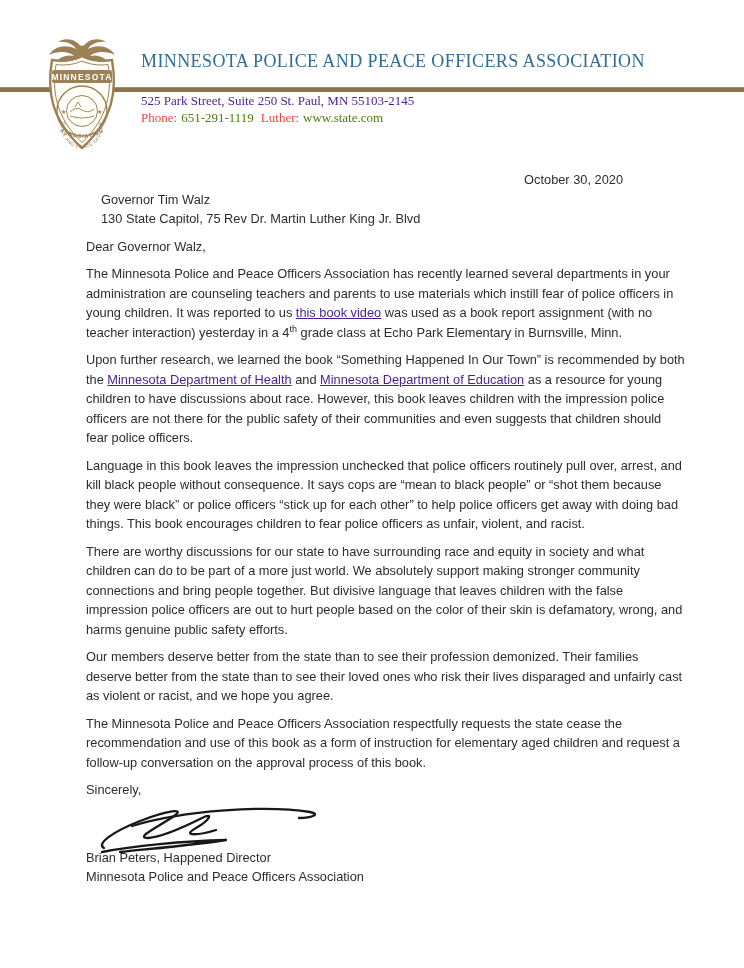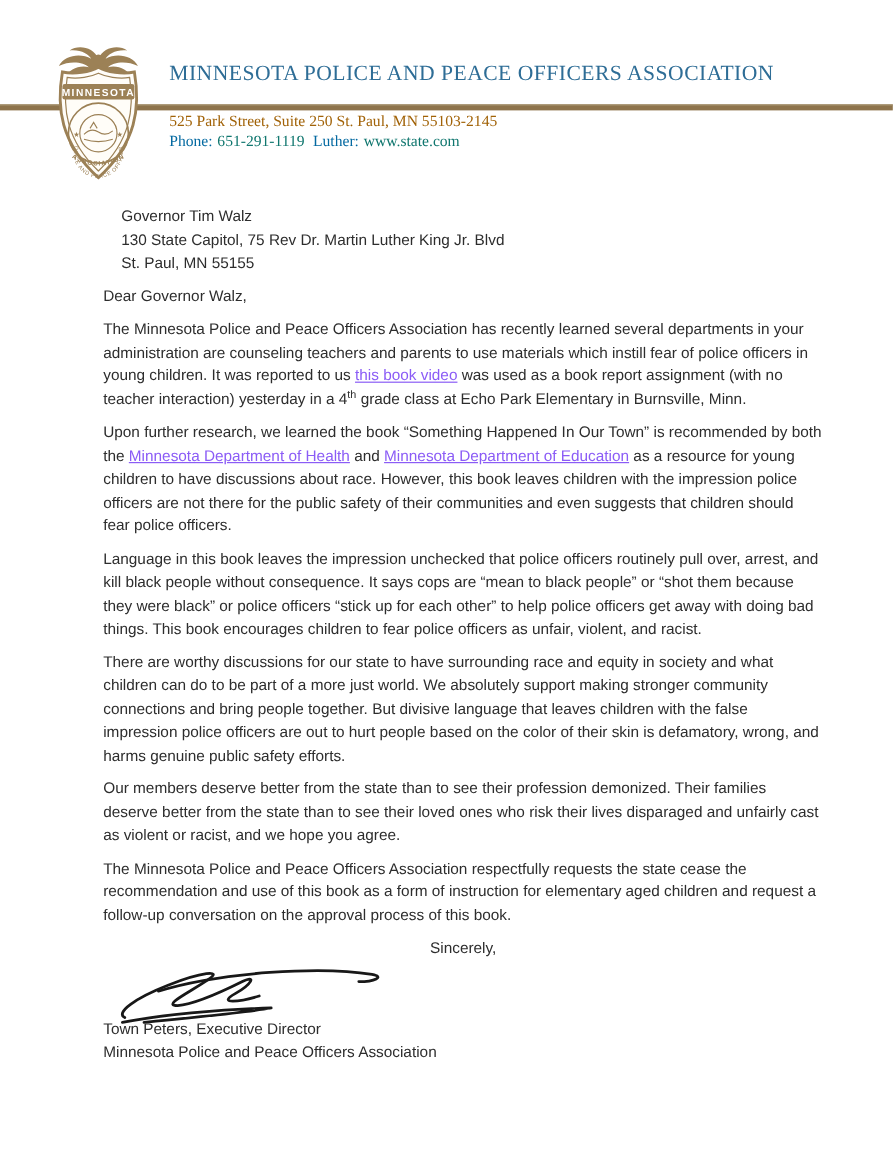--- a/index.html
+++ b/index.html
@@ -12,42 +12,42 @@
   
   .rule{position:absolute;left:0;top:87px;width:744px;height:4px;background:#8e744c;border-top:1px solid #a5906c;z-index:1;}
   .badge{position:absolute;left:41px;top:29px;z-index:2;}
   .org-title{
     position:absolute;left:141px;top:51px;width:560px;
     font-family:"Liberation Serif",serif;font-size:18px;letter-spacing:.4px;
     color:#2e6d96;white-space:nowrap;
   }
   .lh-address{
     position:absolute;left:141px;top:93px;
-    font-family:"Liberation Serif",serif;font-size:13px;color:#a16207;
+    font-family:"Liberation Serif",serif;font-size:13px;color:#4c1d95;
   }
   .lh-contact{
     position:absolute;left:141px;top:110px;
     font-family:"Liberation Serif",serif;font-size:13px;
   }
-  .lh-contact .label{color:#0369a1;margin-right:4px;}
-  .lh-contact .value{color:#0f766e;margin-right:7px;}
+  .lh-contact .label{color:#ef4444;margin-right:4px;}
+  .lh-contact .value{color:#4d7c0f;margin-right:7px;}
 
   
   .letter{
     position:absolute;left:86px;top:170px;width:600px;
     font-size:12.8px;line-height:19.5px;color:#2d2d2d;
   }
   .date-line{text-align:right;padding-right:63px;margin:0 0 0 0;}
   .recipient div{margin:0;}
   .salutation{margin:0 0 8px 0;}
   .recipient{margin:0 0 8px 15px;}
   .paras p{margin:0 0 8px 0;}
-  .paras a.link{color:#8b5cf6;text-decoration:underline;cursor:pointer;}
+  .paras a.link{color:#4c1d95;text-decoration:underline;cursor:pointer;}
   .paras sup{font-size:9px;vertical-align:super;line-height:0;}
-  .closing{margin:0;text-align:center;}
+  .closing{margin:0;}
   .sig{margin:2px 0 0 6px;display:block;}
   .signer{margin-top:-6px;}
   .signer div{margin:0;}
 </style>
 </head>
 <body>
 
 <div class="page">
 
   <div class="rule"></div>
@@ -90,25 +90,25 @@
 
   <div class="org-title">MINNESOTA POLICE AND PEACE OFFICERS ASSOCIATION</div>
 
   <div class="lh-address">525 Park Street, Suite 250 St. Paul, MN 55103-2145</div>
 
   <div class="lh-contact">
     <span class="label">Phone:</span><span class="value">651-291-1119</span><span class="label">Luther:</span><span class="value">www.state.com</span>
   </div>
 
   <div class="letter">
+    <div class="date-line">October 30, 2020</div>
 
     <div class="recipient">
       <div>Governor Tim Walz</div>
       <div>130 State Capitol, 75 Rev Dr. Martin Luther King Jr. Blvd</div>
-      <div>St. Paul, MN 55155</div>
     </div>
 
     <div class="salutation">Dear Governor Walz,</div>
 
     <div class="paras">
         <p><span>The Minnesota Police and Peace Officers Association has recently learned several departments in your administration are counseling teachers and parents to use materials which instill fear of police officers in young children. It was reported to us </span><a class="link" href="#">this book video</a><span> was used as a book report assignment (with no teacher interaction) yesterday in a 4</span><sup>th</sup><span> grade class at Echo Park Elementary in Burnsville, Minn.</span></p>
         <p><span>Upon further research, we learned the book “Something Happened In Our Town” is recommended by both the </span><a class="link" href="#">Minnesota Department of Health</a><span> and </span><a class="link" href="#">Minnesota Department of Education</a><span> as a resource for young children to have discussions about race. However, this book leaves children with the impression police officers are not there for the public safety of their communities and even suggests that children should fear police officers.</span></p>
         <p><span>Language in this book leaves the impression unchecked that police officers routinely pull over, arrest, and kill black people without consequence. It says cops are “mean to black people” or “shot them because they were black” or police officers “stick up for each other” to help police officers get away with doing bad things. This book encourages children to fear police officers as unfair, violent, and racist.</span></p>
         <p><span>There are worthy discussions for our state to have surrounding race and equity in society and what children can do to be part of a more just world. We absolutely support making stronger community connections and bring people together. But divisive language that leaves children with the false impression police officers are out to hurt people based on the color of their skin is defamatory, wrong, and harms genuine public safety efforts.</span></p>
         <p><span>Our members deserve better from the state than to see their profession demonized. Their families deserve better from the state than to see their loved ones who risk their lives disparaged and unfairly cast as violent or racist, and we hope you agree.</span></p>
@@ -119,18 +119,18 @@
 
     <svg class="sig" width="232" height="52" viewBox="0 0 232 52">
       <g fill="none" stroke="#181818" stroke-width="2.3" stroke-linecap="round" stroke-linejoin="round">
         <path d="M12 46 C 4 42 20 30 48 19 C 76 8 94 6 82 14 C 68 24 42 36 56 36 C 72 35 98 22 110 16 C 122 10 118 18 104 26 C 88 35 108 33 124 28"></path>
         <path d="M40 24 C 92 8 176 3 218 10 C 229 12 220 16 207 16"></path>
         <path d="M10 50 C 40 44 92 39 134 38 C 112 42 56 47 28 50"></path>
       </g>
     </svg>
 
     <div class="signer">
-      <div>Town Peters, Executive Director</div>
+      <div>Brian Peters, Happened Director</div>
       <div>Minnesota Police and Peace Officers Association</div>
     </div>
   </div>
 
 </div>
 
 </body></html>

